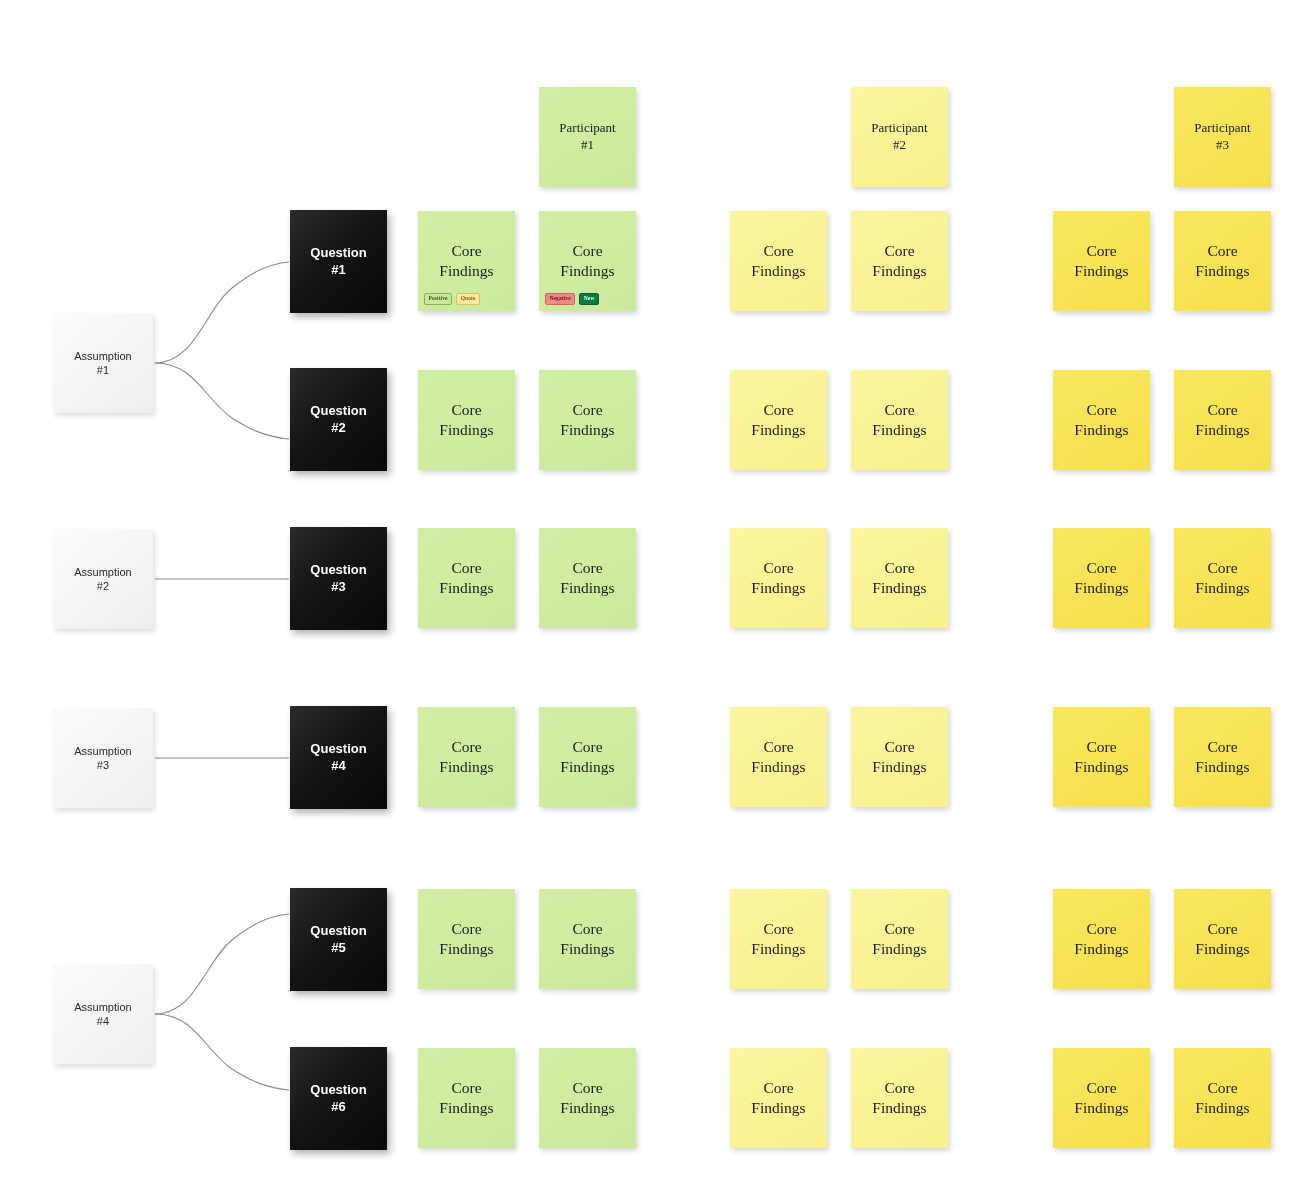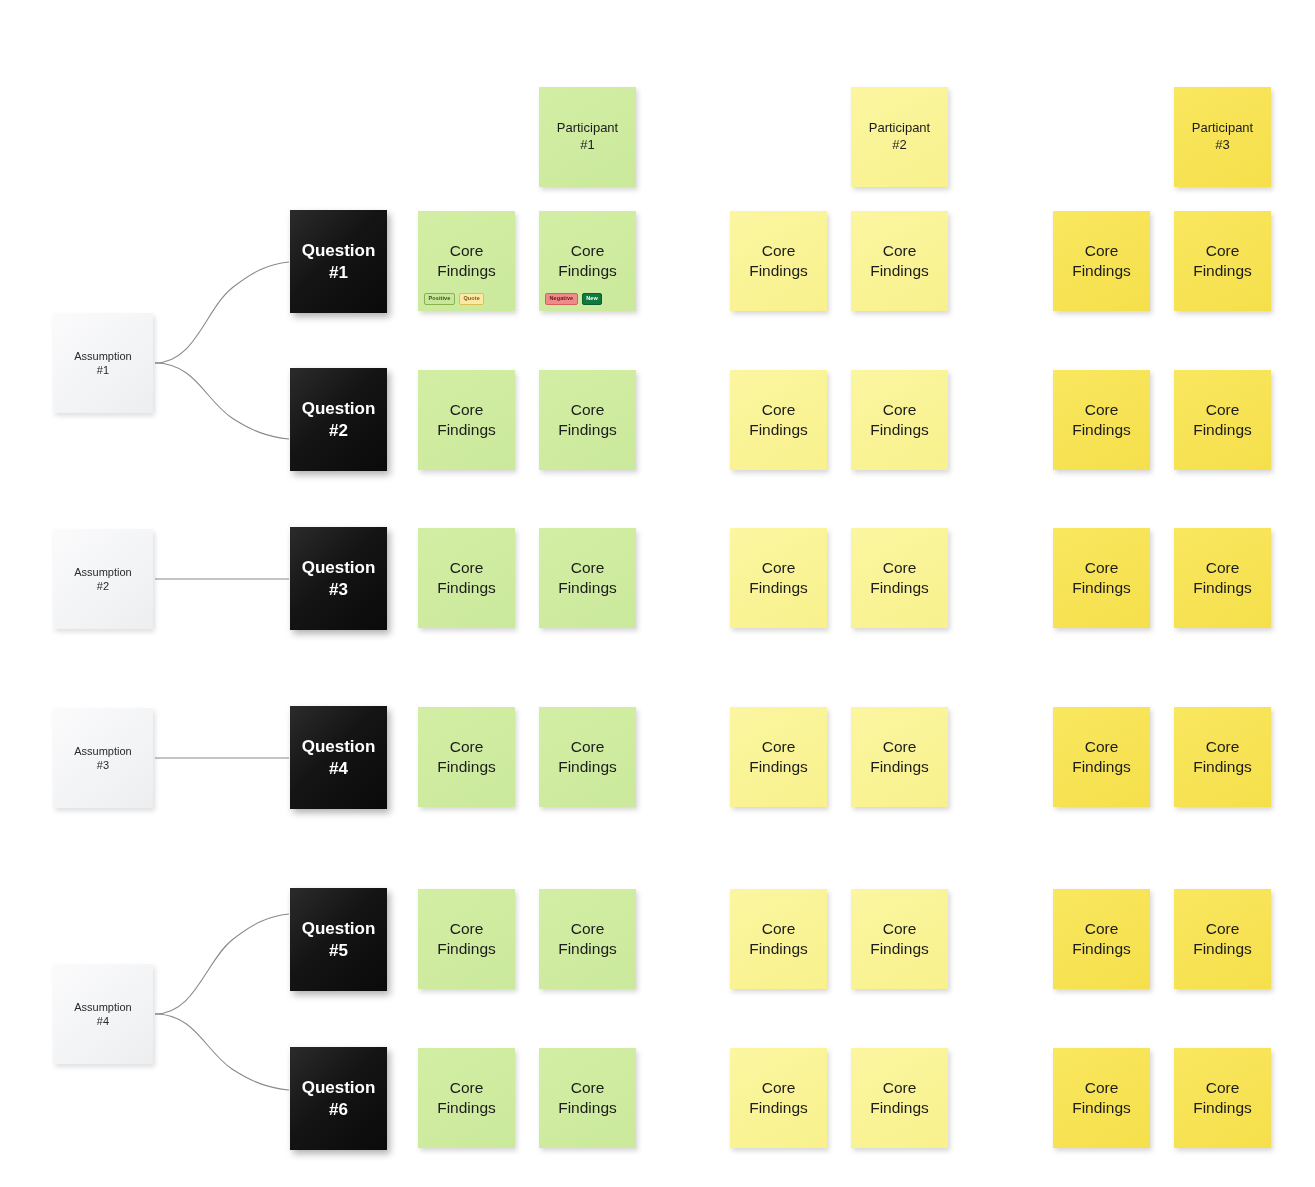--- a/index.html
+++ b/index.html
@@ -49,31 +49,32 @@
   }
 
   
   .card.question {
     width: 97px;
     height: 103px;
     background: #111111;
     background-image: linear-gradient(135deg, #2b2b2b 0%, #141414 45%, #0a0a0a 100%);
     box-shadow: 3px 4px 7px rgba(0,0,0,0.30);
     color: #ffffff;
-    font-size: 17px;
+    font-size: 13px;
     font-weight: 700;
   }
 
   
   .card.sticky {
     width: 97px;
     height: 100px;
     font-size: 15.5px;
     box-shadow: 2px 3px 5px rgba(0,0,0,0.16);
     padding: 0 4px;
+    font-family: Liberation Serif, serif;
   }
   .card.sticky.green  { background: #cdeb9f; background-image: linear-gradient(150deg,#d4 efa6 0%, #cdeb9f 100%); }
   .card.sticky.green  { background: linear-gradient(150deg,#d2eea4 0%, #cbe99c 100%); }
   .card.sticky.pale   { background: linear-gradient(150deg,#fbf6a0 0%, #f8f18d 100%); }
   .card.sticky.gold   { background: linear-gradient(150deg,#f9e75f 0%, #f5df4b 100%); }
 
   .card.participant {
     font-size: 13px;
     font-weight: 400;
   }

